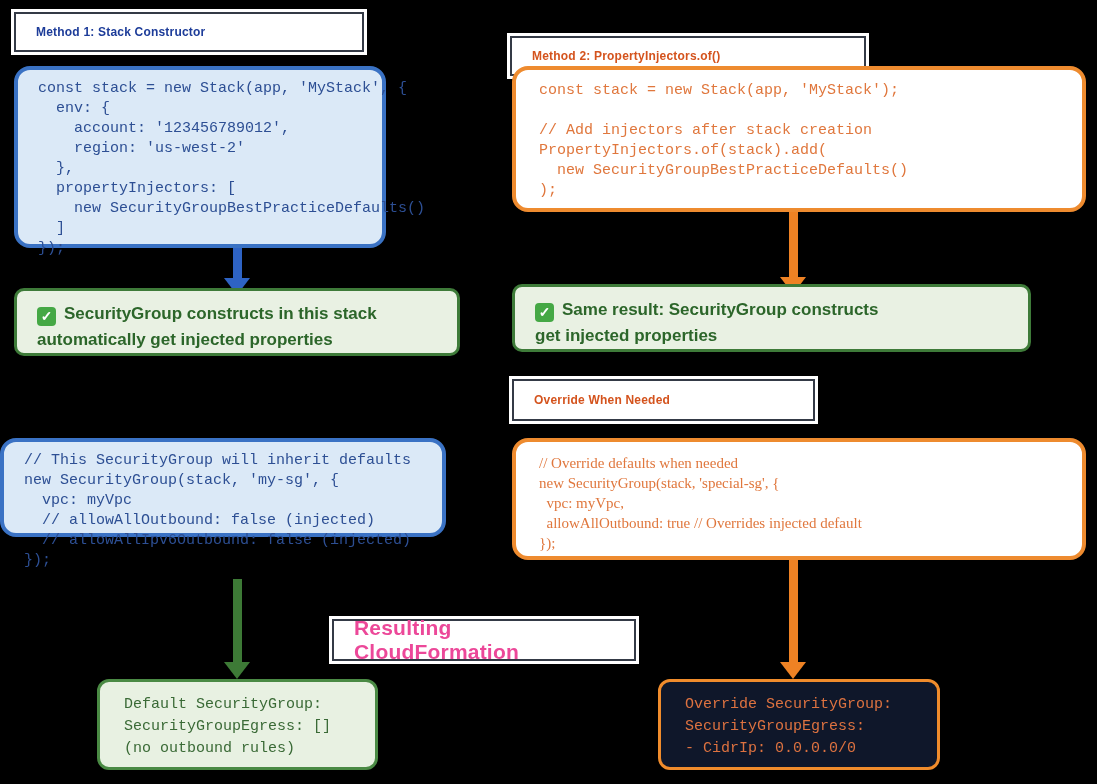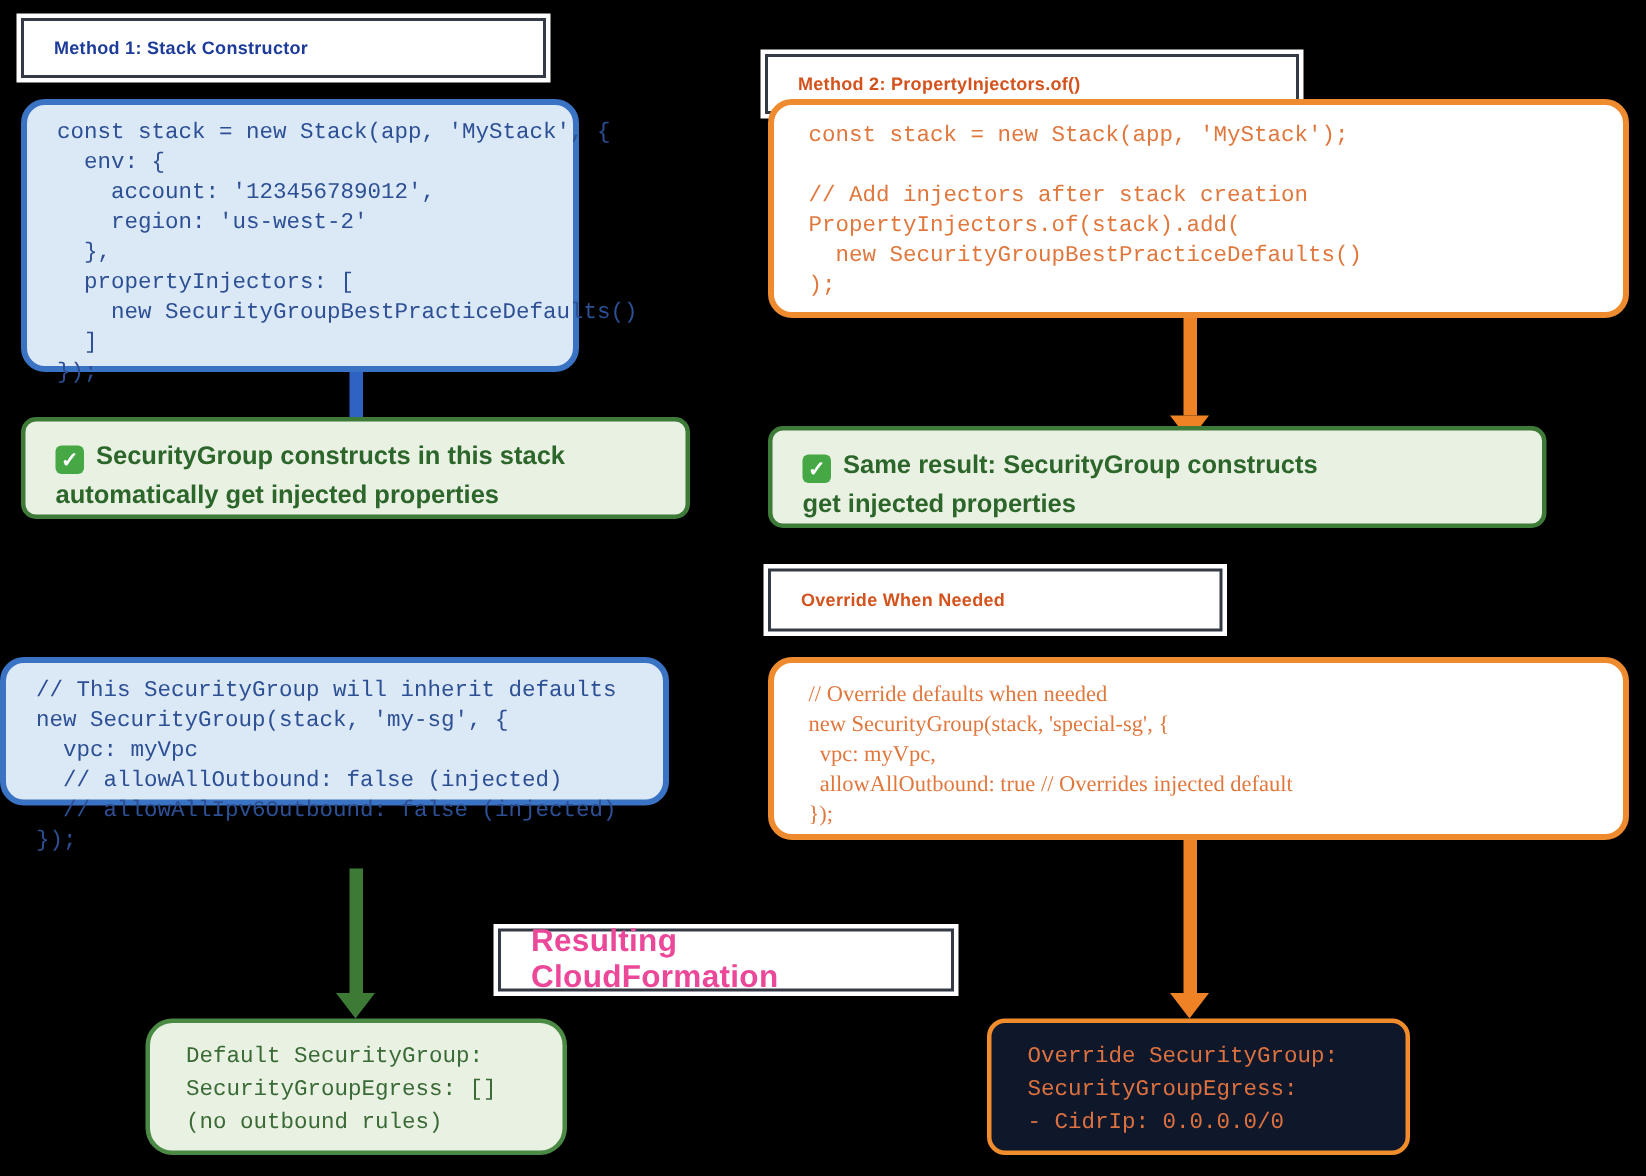--- a/index.html
+++ b/index.html
@@ -108,41 +108,41 @@
     new SecurityGroupBestPracticeDefaults()
   ]
 });</pre>
   </div>
 
   <div class="arrow arrow-blue" style="left:224px;top:248px;height:47px;">
     <div class="stem"></div>
     <div class="head"></div>
   </div>
 
-  <div class="result-box" style="left:14px;top:278px;width:446px;height:68px;">
+  <div class="result-box" style="left:14px;top:288px;width:446px;height:68px;">
     <span class="check">✓</span><span class="txt">SecurityGroup constructs in this stack
 automatically get injected properties</span>
   </div>
 
 
   <div class="code-box code-blue" style="left:0;top:438px;width:446px;height:99px;">
     <pre>// This SecurityGroup will inherit defaults
 new SecurityGroup(stack, 'my-sg', {
   vpc: myVpc
   // allowAllOutbound: false (injected)
   // allowAllIpv6Outbound: false (injected)
 });</pre>
   </div>
 
   <div class="arrow arrow-green" style="left:224px;top:579px;height:100px;">
     <div class="stem"></div>
     <div class="head"></div>
   </div>
 
-  <div class="out-box out-green" style="left:97px;top:679px;width:281px;height:91px;border-radius:18px;">
+  <div class="out-box out-green" style="left:97px;top:679px;width:281px;height:91px;">
     <pre>Default SecurityGroup:
 SecurityGroupEgress: []
 (no outbound rules)</pre>
   </div>
 
   <div class="title-box title-orange" style="left:510px;top:12px;width:356px;height:40px;margin-top:24px;">
     <span>Method 2: PropertyInjectors.of()</span>
   </div>
 
   <div class="code-box code-orange" style="left:512px;top:66px;width:574px;height:146px;">

